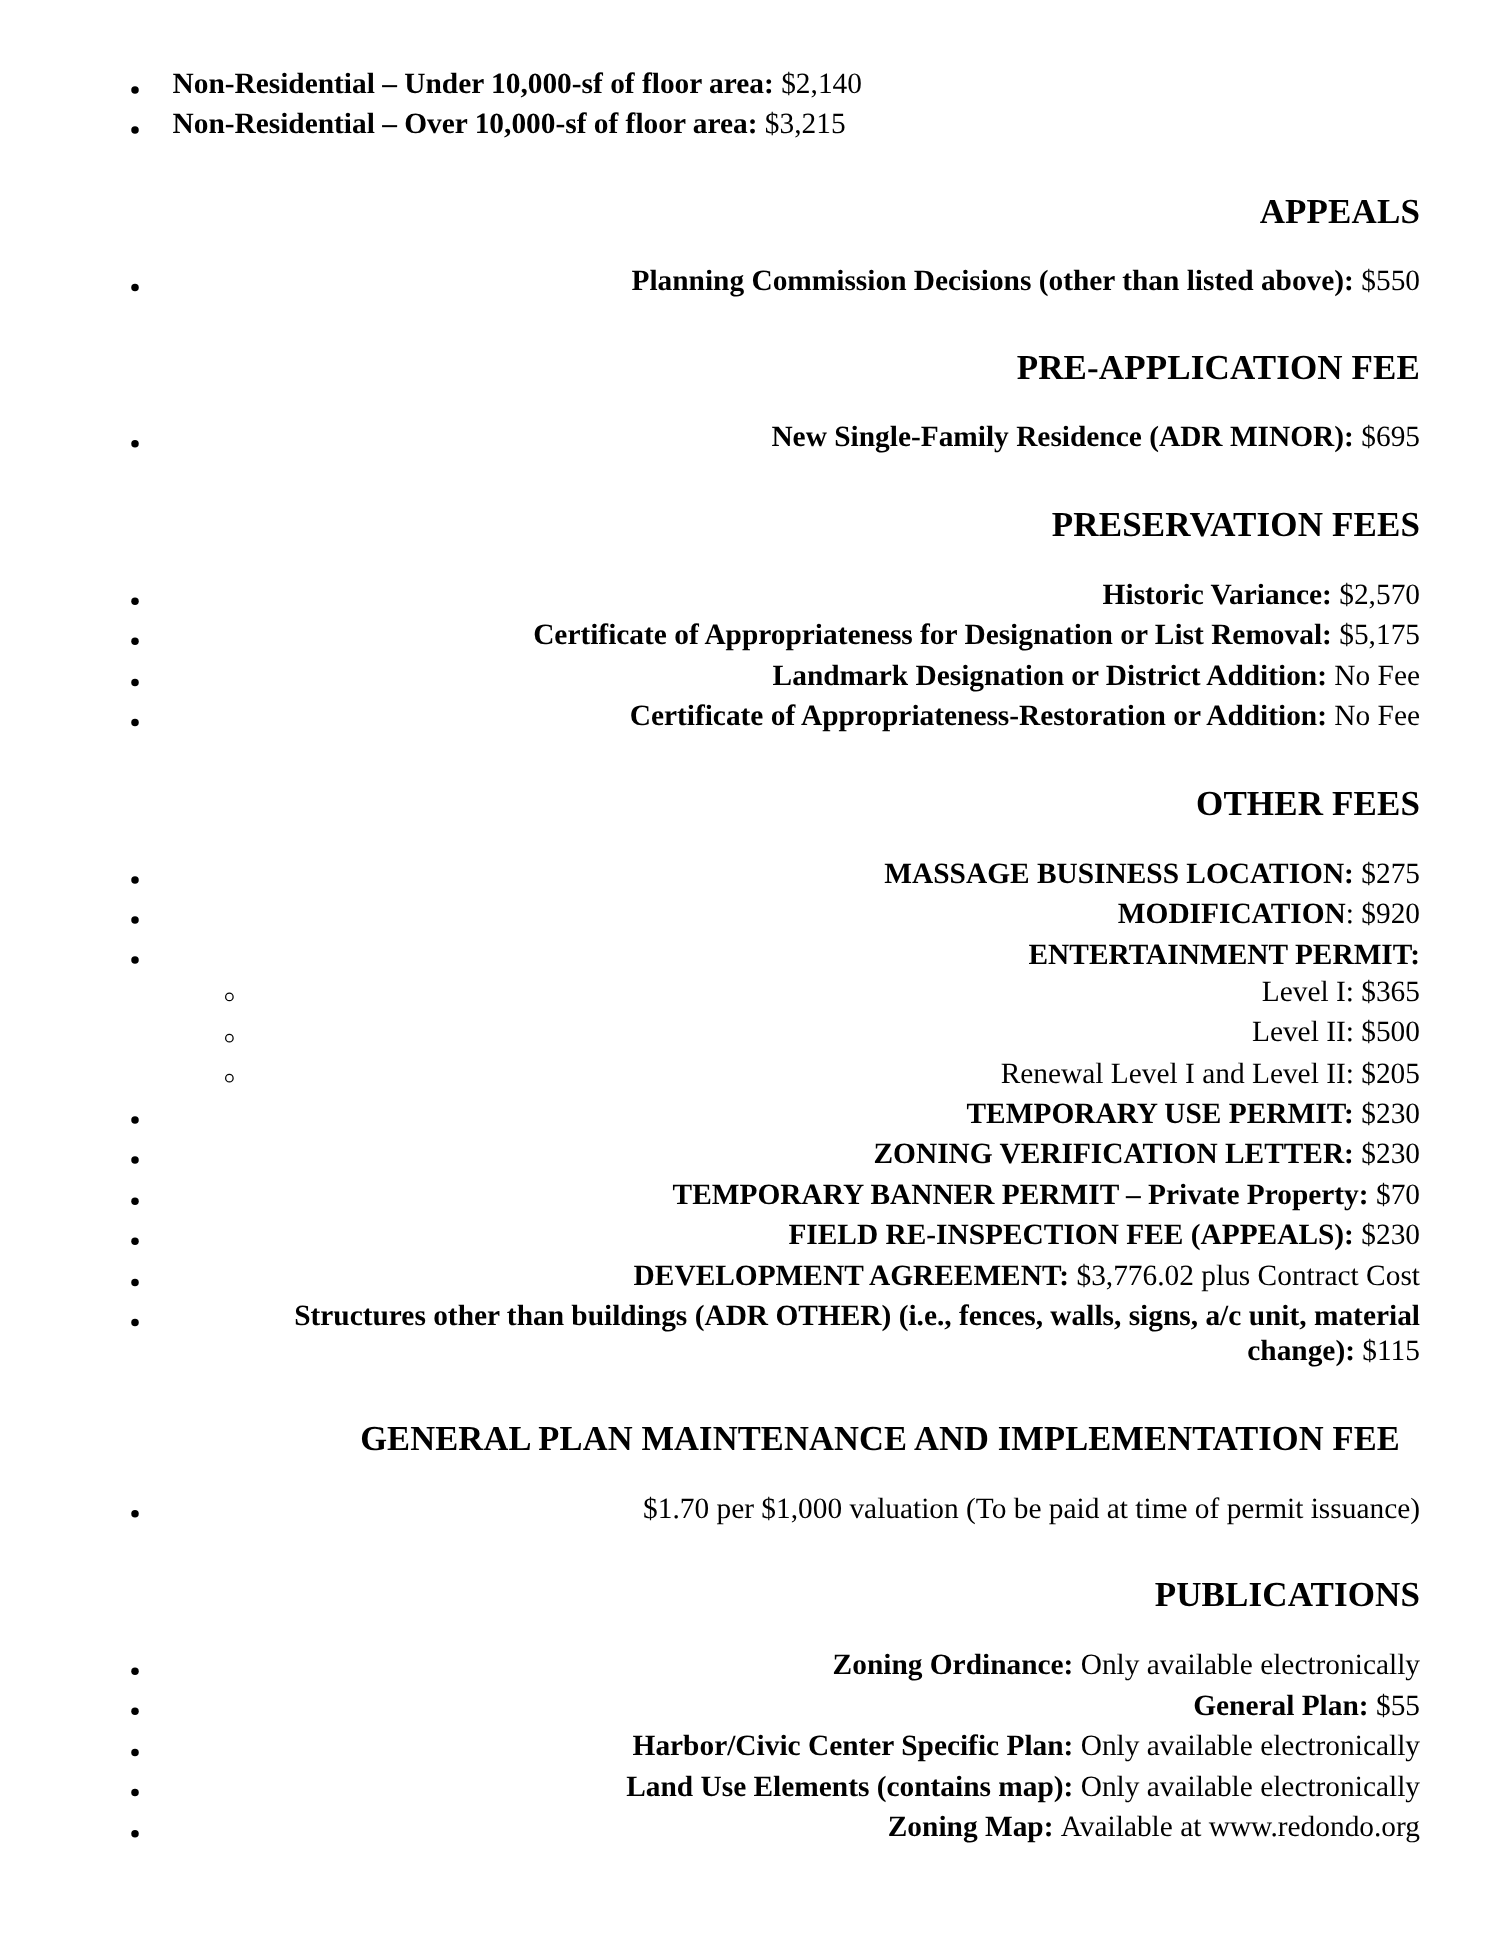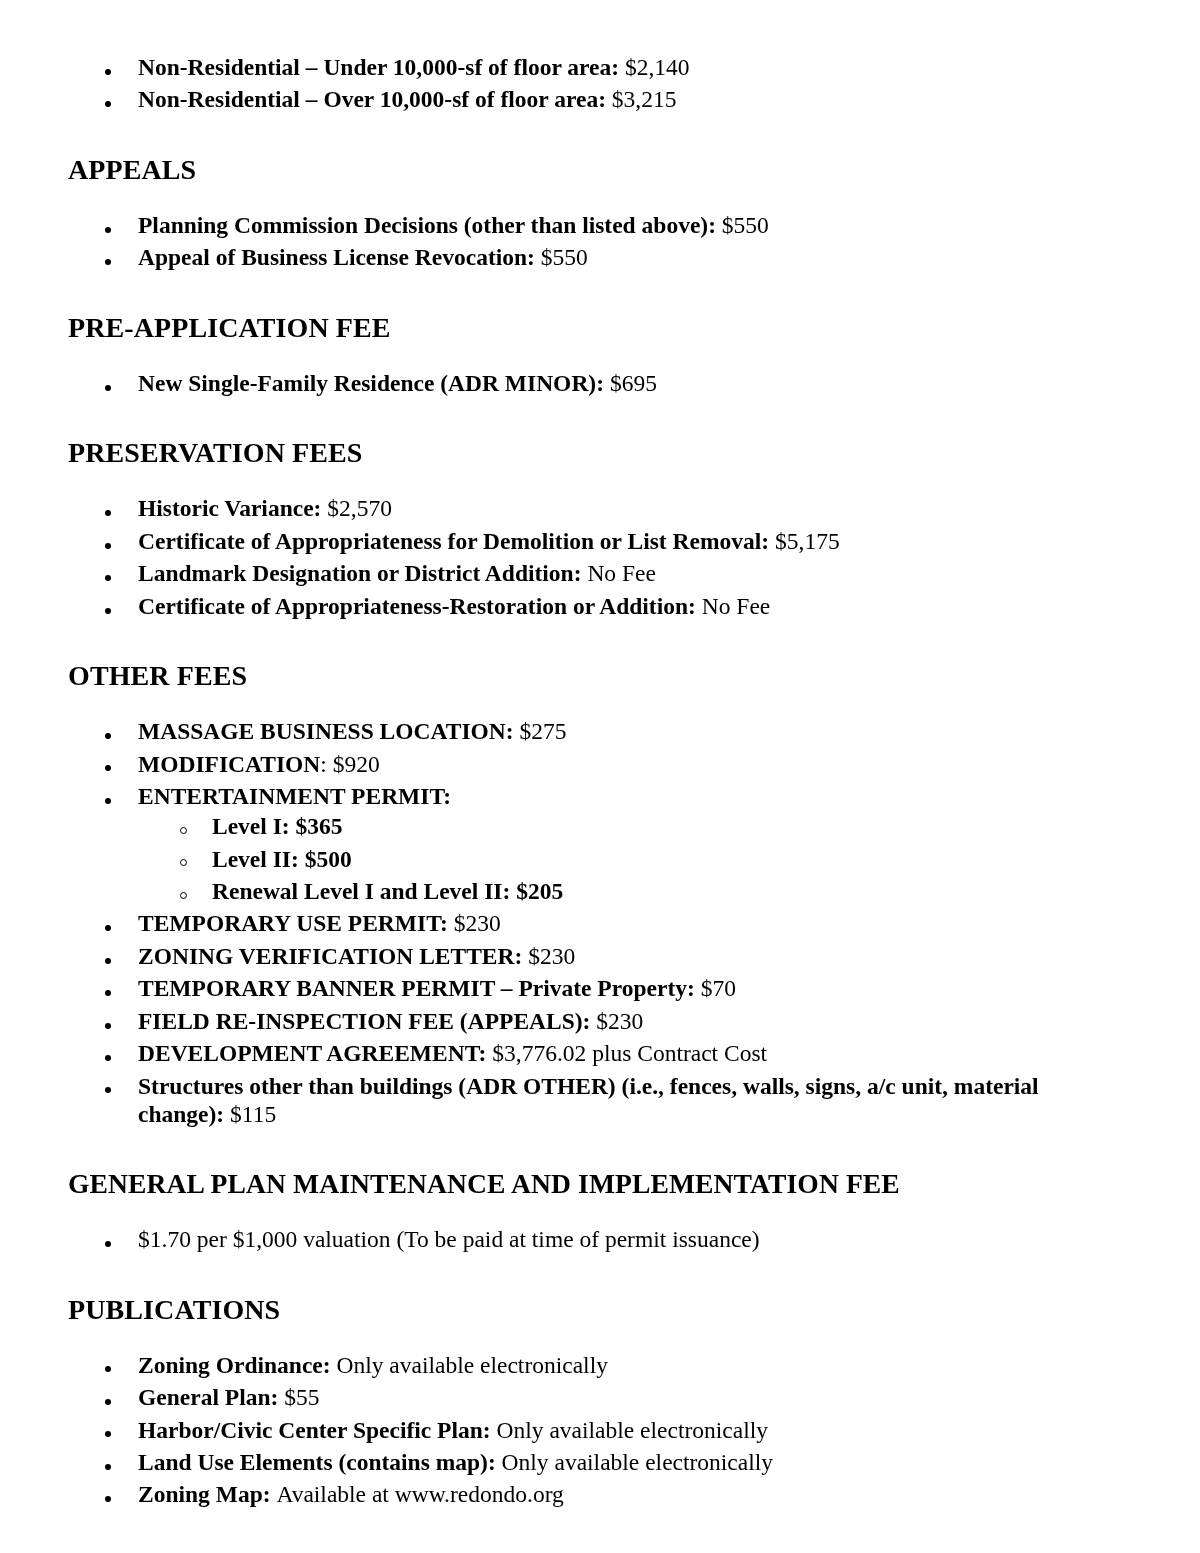--- a/index.html
+++ b/index.html
@@ -16,21 +16,21 @@
   }
   .page {
     position: relative;
     width: 1200px;
     height: 1553px;
     box-sizing: border-box;
     padding: 54px 64px 0 68px;
     overflow: hidden;
   }
 
-  .section { margin: 0; }
+  .section { margin: 0; text-align: right; }
 
   h2.heading {
     font-size: 28px;
     font-weight: bold;
     line-height: 1.18;
     margin: 0;
     padding: 0;
     letter-spacing: 0.1px;
     white-space: nowrap;
   }
@@ -67,21 +67,21 @@
     list-style: none;
     margin: 2px 0 0 0;
     padding: 0;
   }
   ul.subbullets > li {
     position: relative;
     font-size: 23.5px;
     line-height: 1.19;
     padding-left: 74px;
     margin: 0 0 4.5px 0;
-    font-weight: bold;
+    font-weight: normal;
   }
   ul.subbullets > li::before {
     content: "";
     position: absolute;
     left: 42px;
     top: 0.58em;
     width: 7px;
     height: 7px;
     border-radius: 50%;
     border: 1.4px solid #000;
@@ -111,23 +111,20 @@
 
   <div class="gap-after-list-to-heading"></div>
 
   <div class="section">
     <h2 class="heading">APPEALS</h2>
     <div class="gap-after-heading-to-list"></div>
     <ul class="bullets">
       <li>
         <span class="lbl">Planning Commission Decisions (other than listed above):</span><span>&nbsp;</span><span class="val">$550</span>
       </li>
-      <li>
-        <span class="lbl">Appeal of Business License Revocation:</span><span>&nbsp;</span><span class="val">$550</span>
-      </li>
     </ul>
   </div>
 
   <div class="gap-after-list-to-heading"></div>
 
   <div class="section">
     <h2 class="heading">PRE-APPLICATION FEE</h2>
     <div class="gap-after-heading-to-list"></div>
     <ul class="bullets">
       <li>
@@ -139,21 +136,21 @@
   <div class="gap-after-list-to-heading"></div>
 
   <div class="section">
     <h2 class="heading">PRESERVATION FEES</h2>
     <div class="gap-after-heading-to-list"></div>
     <ul class="bullets">
       <li>
         <span class="lbl">Historic Variance:</span><span>&nbsp;</span><span class="val">$2,570</span>
       </li>
       <li>
-        <span class="lbl">Certificate of Appropriateness for Demolition or List Removal:</span><span>&nbsp;</span><span class="val">$5,175</span>
+        <span class="lbl">Certificate of Appropriateness for Designation or List Removal:</span><span>&nbsp;</span><span class="val">$5,175</span>
       </li>
       <li>
         <span class="lbl">Landmark Designation or District Addition:</span><span>&nbsp;</span><span class="val">No Fee</span>
       </li>
       <li>
         <span class="lbl">Certificate of Appropriateness-Restoration or Addition:</span><span>&nbsp;</span><span class="val">No Fee</span>
       </li>
     </ul>
   </div>
 

